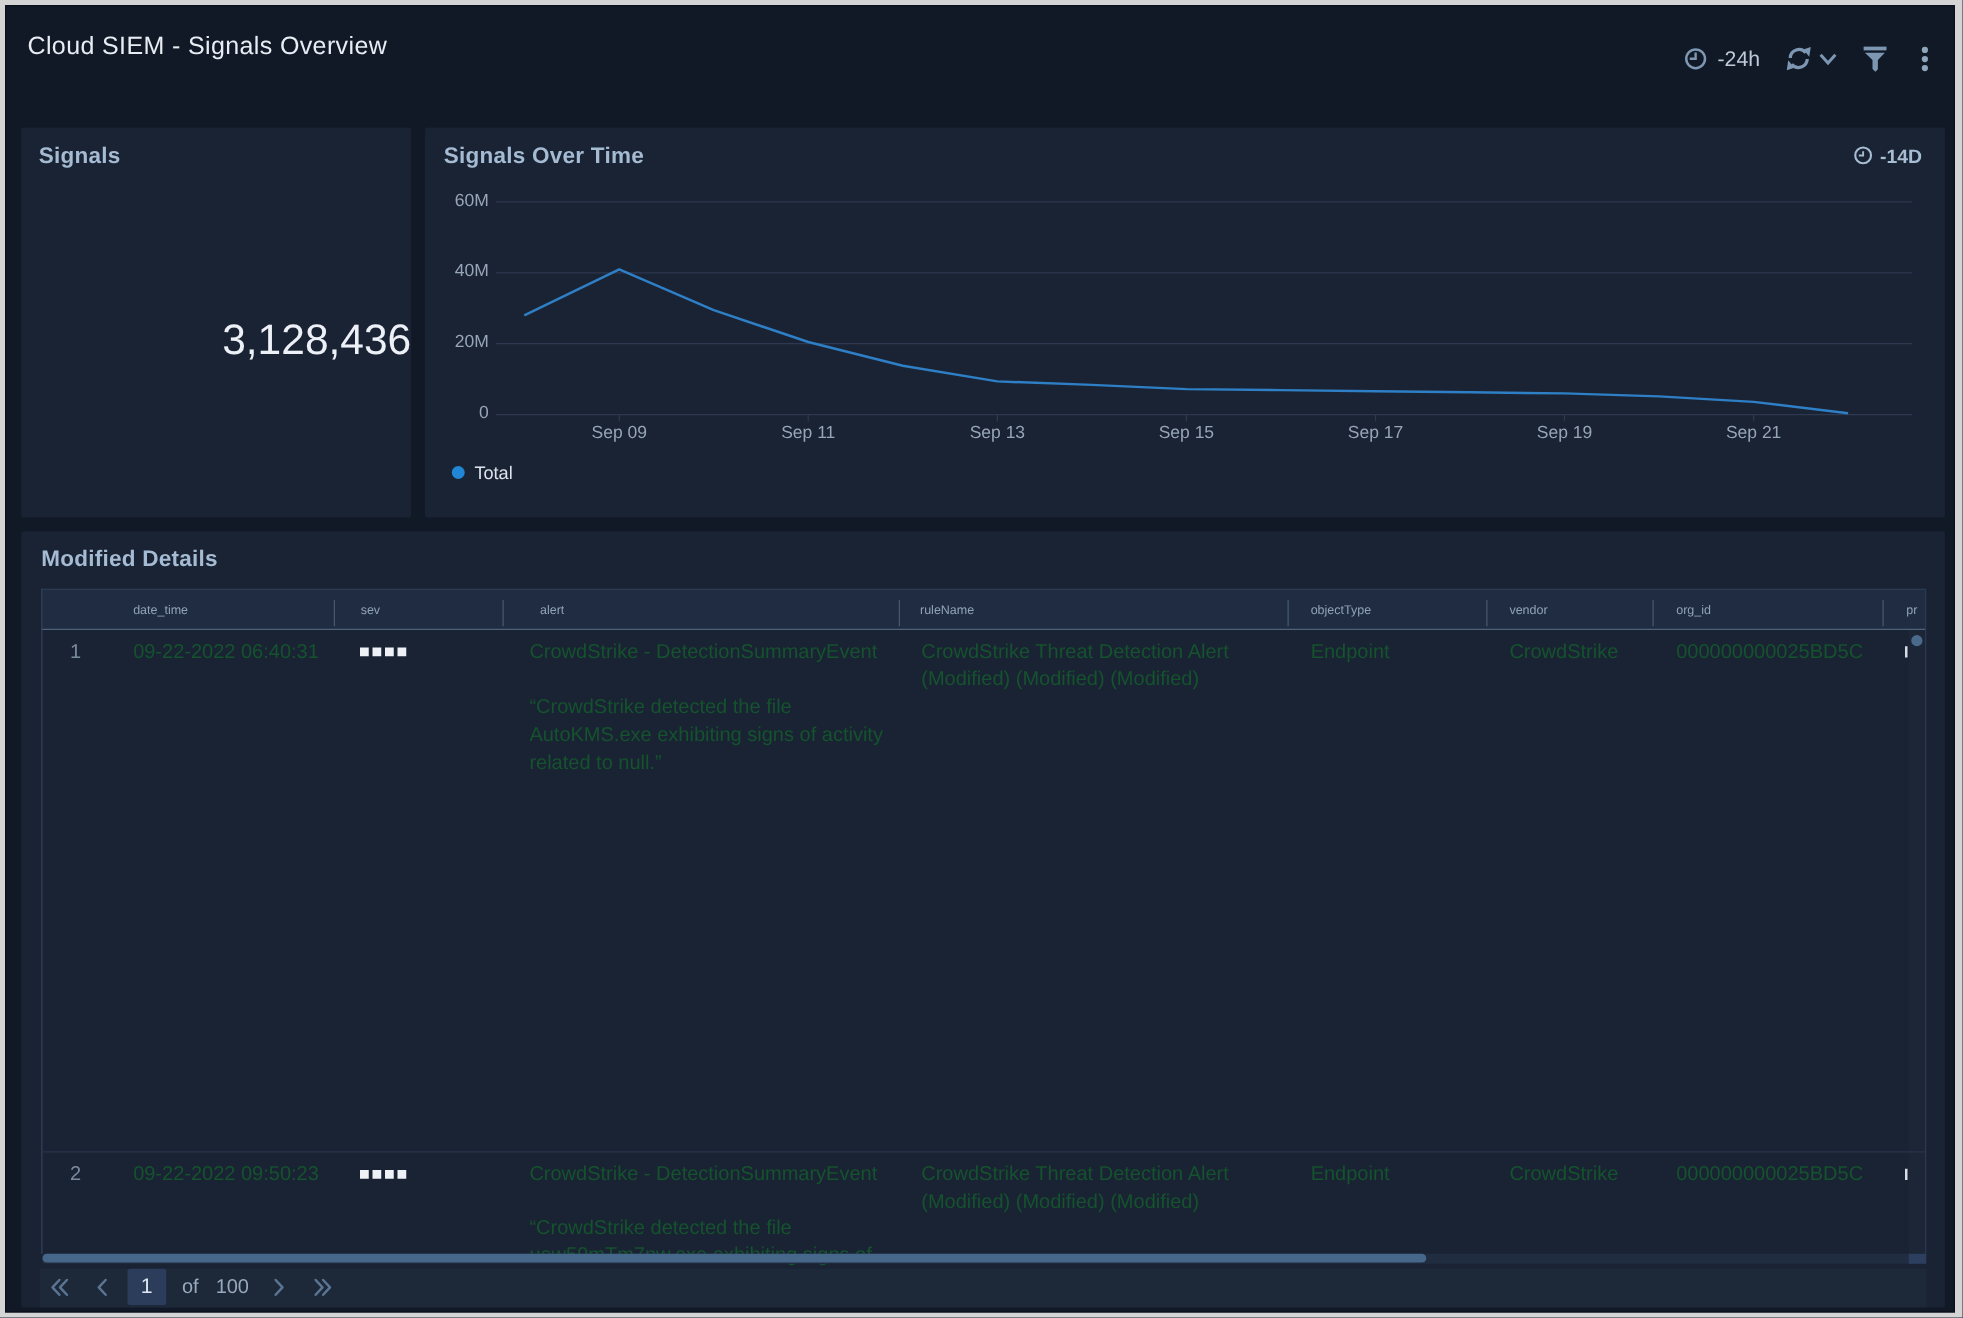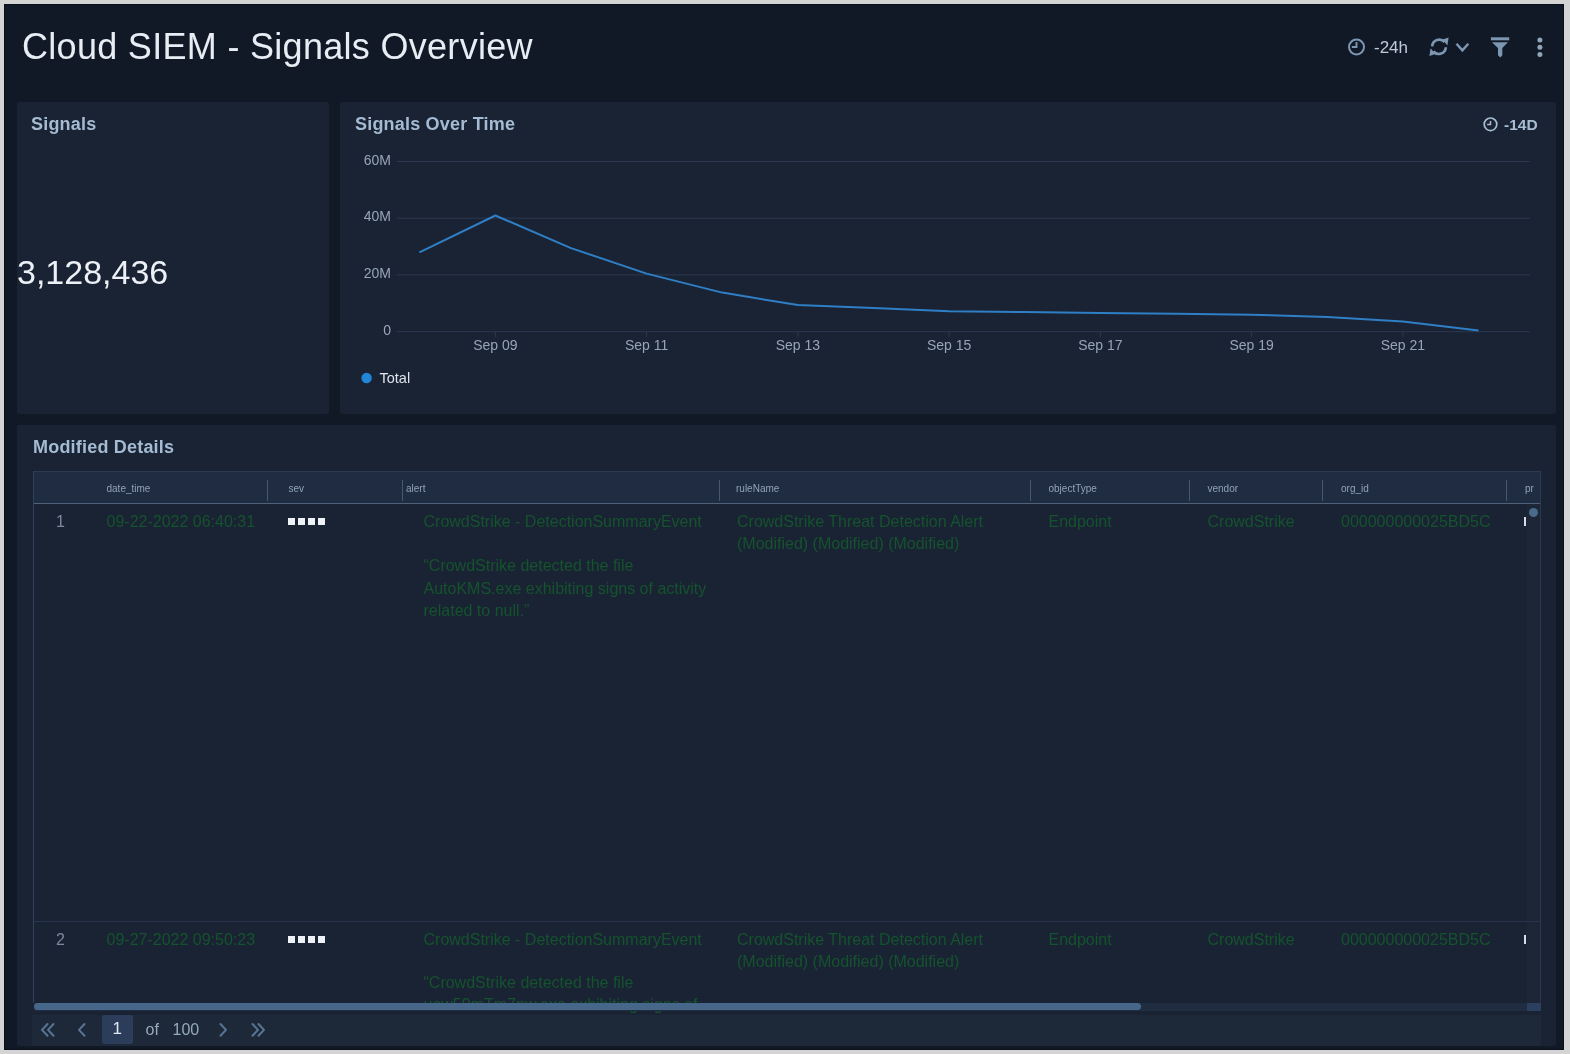--- a/index.html
+++ b/index.html
@@ -14,21 +14,21 @@
   .hlbl { position:absolute; top:483px; font-size:10px; color:#91a3b9; }
   .rnum { position:absolute; left:33.5px; width:54px; text-align:center; font-size:16px; color:#7b8b9f; }
   .cell { position:absolute; font-size:16px; line-height:22.4px; color:#14532d; }
   .sevsq { position:absolute; display:flex; gap:2.9px; }
   .sevsq i { width:7.2px; height:7.3px; background:#eef2f6; }
 </style>
 </head>
 <body>
 <div id="page" class="abs"></div>
 
-<div class="abs" style="left:22px; top:26px; font-size:36px; color:#e8edf4; letter-spacing:0.3px;">Cloud SIEM - Signals Overview</div>
+<div class="abs" style="left:22px; top:26px; font-size:20px; color:#e8edf4; letter-spacing:0.3px;">Cloud SIEM - Signals Overview</div>
 <svg class="abs" style="left:1346px; top:36px;" width="202" height="24" viewBox="0 0 202 24">
 
   <g stroke="#7d97b2" stroke-width="2" fill="none">
     <circle cx="10.5" cy="11" r="7.5"></circle>
     <path d="M10.5 5.9 v5.1 h-4.7" stroke-width="1.9"></path>
   </g>
   <text x="28" y="16.5" font-size="17" fill="#bdcbd9">-24h</text>
 
   <g stroke="#7d97b2" stroke-width="2.6" fill="none">
     <path d="M86.2 10.4 A7 7 0 0 1 98.6 6.2"></path>
@@ -47,21 +47,21 @@
 
   <g fill="#8fa5ba">
     <circle cx="193.9" cy="3.9" r="2.5"></circle>
     <circle cx="193.9" cy="11.2" r="2.5"></circle>
     <circle cx="193.9" cy="18.4" r="2.5"></circle>
   </g>
 </svg>
 
 <div class="abs panel" style="left:17px; top:102px; width:312px; height:312px;"></div>
 <div class="abs ptitle" style="left:31px; top:114px;">Signals</div>
-<div class="abs" style="left:17px; top:253px; width:312px; text-align:left; font-size:34px; color:#edf1f7;">3,128,436</div>
+<div class="abs" style="left:17px; top:253px; width:312px; text-align:right; font-size:34px; color:#edf1f7;">3,128,436</div>
 
 <div class="abs panel" style="left:340px; top:102px; width:1216px; height:312px;"></div>
 <div class="abs ptitle" style="left:355px; top:114px;">Signals Over Time</div>
 <svg class="abs" style="left:340px; top:102px;" width="1216" height="312" viewBox="0 0 1216 312">
 
   <g stroke="#a6bdd3" stroke-width="1.7" fill="none">
     <circle cx="1150.5" cy="22.3" r="6.3"></circle>
     <path d="M1150.5 19 v3.4 h-3.4" stroke-width="1.5"></path>
   </g>
   <text x="1164" y="28" font-size="15.5" font-weight="bold" fill="#a6bdd3">-14D</text>
@@ -110,21 +110,21 @@
 <div class="abs" style="left:33px; top:471.3px; width:1px; height:532px; background:#31415c;"></div>
 <div class="hsep" style="left:267px;"></div>
 <div class="hsep" style="left:402px;"></div>
 <div class="hsep" style="left:718.5px;"></div>
 <div class="hsep" style="left:1029.5px;"></div>
 <div class="hsep" style="left:1188.5px;"></div>
 <div class="hsep" style="left:1322px;"></div>
 <div class="hsep" style="left:1506px;"></div>
 <div class="hlbl" style="left:106.5px;">date_time</div>
 <div class="hlbl" style="left:288.5px;">sev</div>
-<div class="hlbl" style="left:406px;">alert</div>
+<div class="hlbl" style="left:432px;">alert</div>
 <div class="hlbl" style="left:736px;">ruleName</div>
 <div class="hlbl" style="left:1048.5px;">objectType</div>
 <div class="hlbl" style="left:1207.5px;">vendor</div>
 <div class="hlbl" style="left:1341px;">org_id</div>
 <div class="hlbl" style="left:1525px;">pr</div>
 
 <div class="abs" style="left:1539.5px; top:471.3px; width:1px; height:532px; background:#2b3950;"></div>
 <div class="abs" style="left:1526.5px; top:504px; width:13px; height:499px; background:#1c2636;"></div>
 <div class="abs" style="left:1529.4px; top:507.5px; width:8.6px; height:9.4px; border-radius:4.5px; background:#4a6a8c;"></div>
 
@@ -138,21 +138,21 @@
   </div>
 <div class="cell" style="left:423.5px; top:510.5px;">CrowdStrike - DetectionSummaryEvent<br><br>“CrowdStrike detected the file<br>AutoKMS.exe exhibiting signs of activity<br>related to null.”</div>
 <div class="cell" style="left:737px; top:510.5px;">CrowdStrike Threat Detection Alert<br>(Modified) (Modified) (Modified)</div>
 <div class="cell" style="left:1048.5px; top:510.5px;">Endpoint</div>
 <div class="cell" style="left:1207.5px; top:510.5px;">CrowdStrike</div>
 <div class="cell" style="left:1341px; top:510.5px;">000000000025BD5C</div>
 <div class="abs" style="left:1524px; top:517px; width:2px; height:9px; background:#d7dde6;"></div>
 <div class="abs" style="left:33.5px; top:921px; width:1506px; height:1px; background:#26344c;"></div>
 
 <div class="rnum" style="top:931.3px;">2</div>
-<div class="cell" style="left:106.5px; top:929.3px; line-height:21.5px;">09-27-2022 09:50:23</div>
+<div class="cell" style="left:106.5px; top:929.3px; line-height:21.5px;">09-22-2022 09:50:23</div>
 <div class="sevsq" style="left:288px; top:935.5px;">
     <i></i>
     <i></i>
     <i></i>
     <i></i>
   </div>
 <div class="cell" style="left:423.5px; top:929.3px; line-height:21.5px;">CrowdStrike - DetectionSummaryEvent<br><br>“CrowdStrike detected the file<br>uew59mTm7nw.exe exhibiting signs of</div>
 <div class="cell" style="left:737px; top:929.3px; line-height:21.5px;">CrowdStrike Threat Detection Alert<br>(Modified) (Modified) (Modified)</div>
 <div class="cell" style="left:1048.5px; top:929.3px; line-height:21.5px;">Endpoint</div>
 <div class="cell" style="left:1207.5px; top:929.3px; line-height:21.5px;">CrowdStrike</div>

